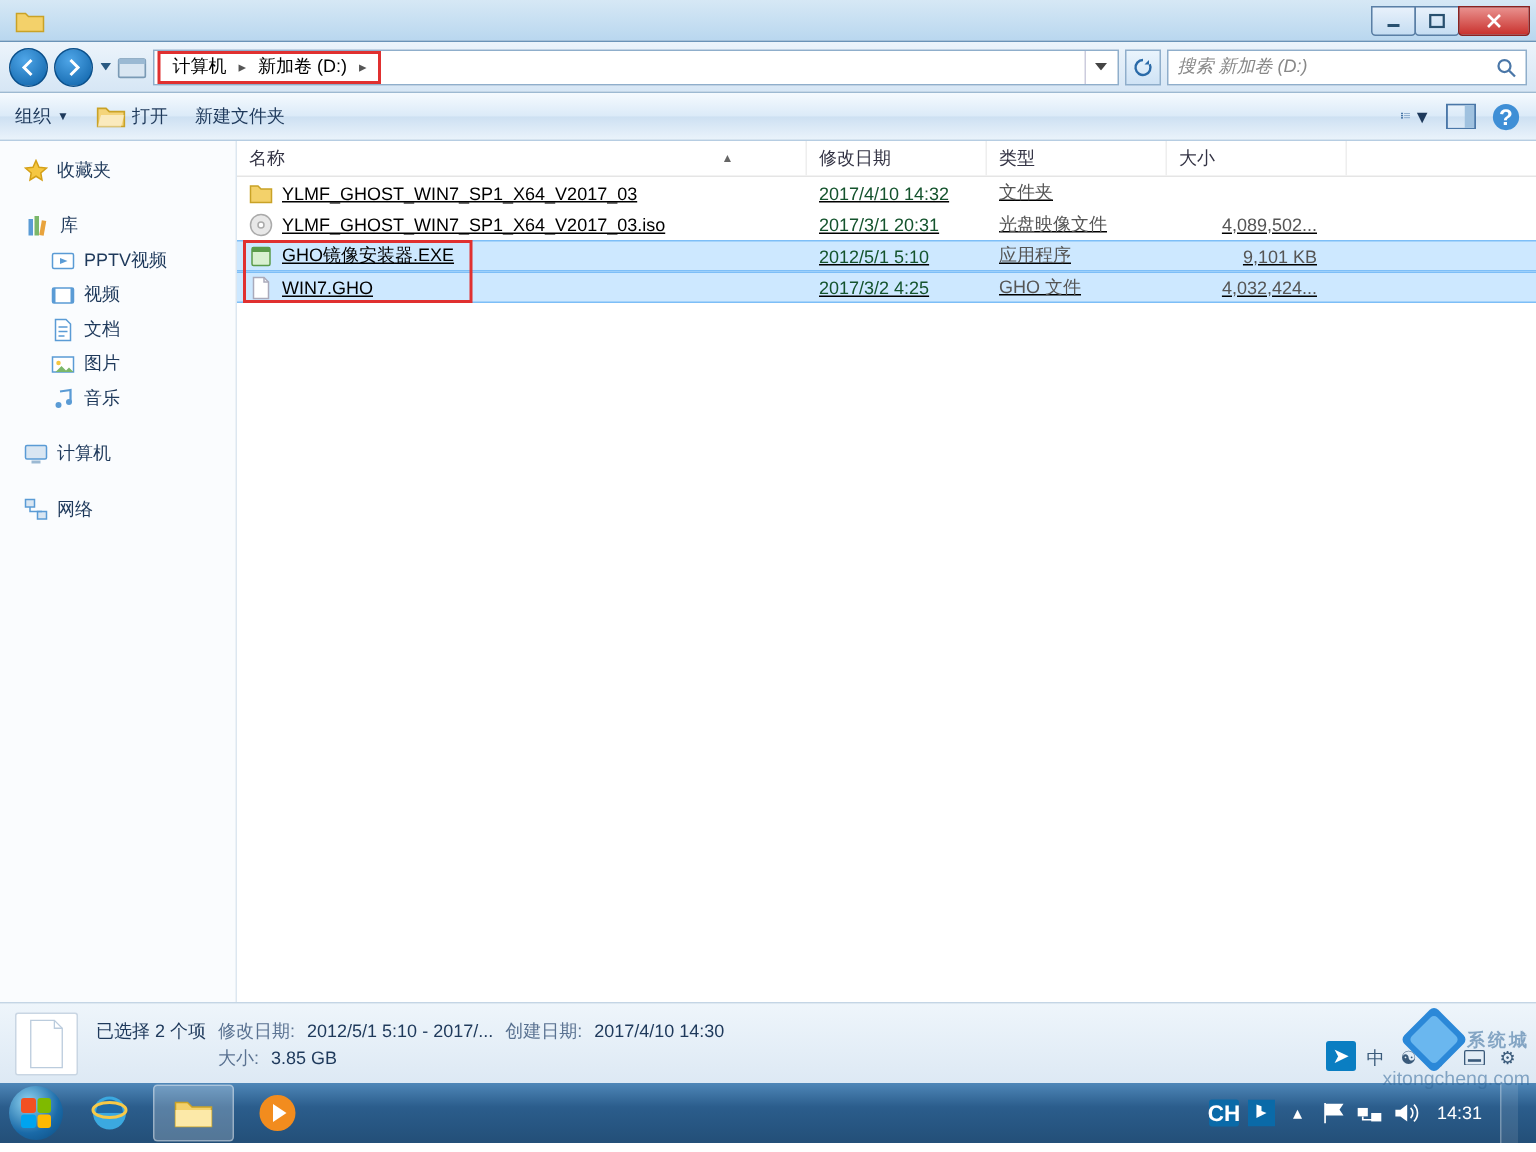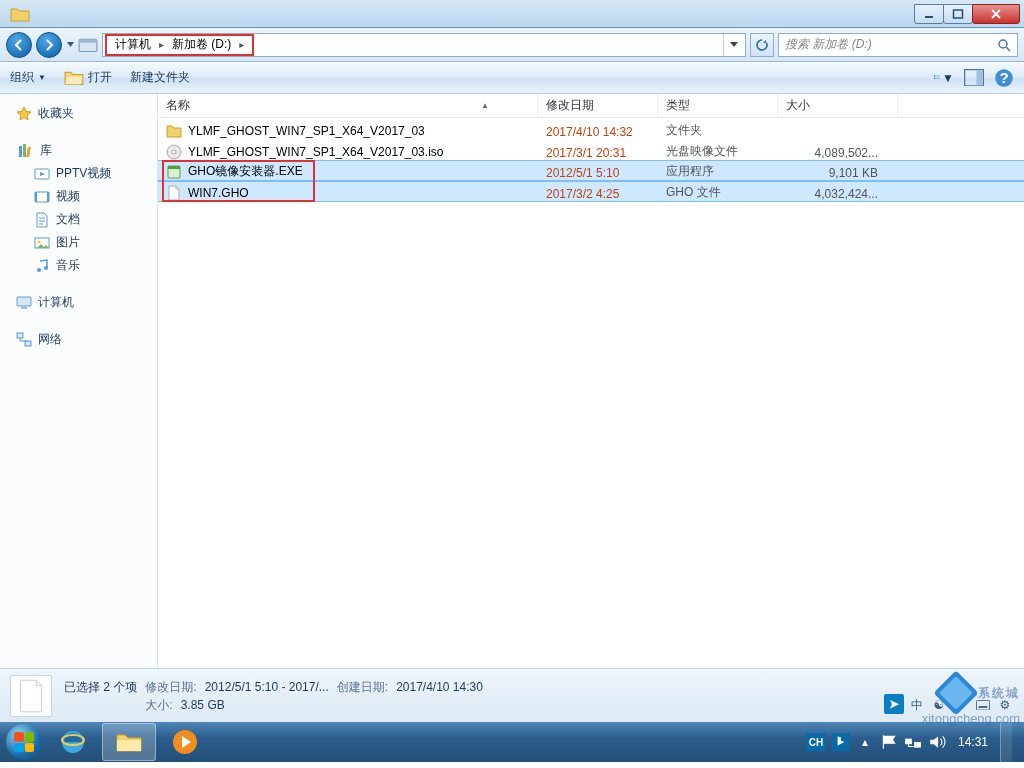--- a/index.html
+++ b/index.html
@@ -46,25 +46,25 @@
 
 
 .filelist { flex: 1; background: #fff; }
 .fl-header { display: flex; height: 24px; border-bottom: 1px solid #e5e5e5; align-items: center; color: #334; }
 .fl-col { padding: 0 8px; border-right: 1px solid #eee; height: 100%; display: flex; align-items: center; }
 .fl-col.name { width: 380px; gap: 31px; }
 .fl-col.date { width: 120px; }
 .fl-col.type { width: 120px; }
 .fl-col.size { width: 120px; justify-content: flex-start; }
 .fl-col .sort-arrow { margin-left: auto; margin-right: 40px; font-size: 8px; color: #666; }
-.fl-row { display: flex; height: 21px; align-items: flex-end; }
+.fl-row { display: flex; height: 21px; align-items: center; text-decoration: underline; }
 .fl-row.selected { background: #cde8ff; border: 1px solid #7dbef7; border-left: none; border-right: none; }
 .fl-row .cell { padding: 0 8px; display: flex; align-items: center; gap: 6px; }
 .fl-row .cell.name { width: 380px; }
-.fl-row .cell.date { width: 120px; color: #c2410c; }
+.fl-row .cell.date { width: 120px; color: #14532d; }
 .fl-row .cell.type { width: 120px; color: #555; }
 .fl-row .cell.size { width: 120px; color: #555; justify-content: flex-end; padding-right: 20px; }
 .file-icon { width: 16px; height: 16px; display: flex; align-items: center; justify-content: center; }
 .highlight-wrap { position: relative; }
 .red-box { position: absolute; border: 2px solid #e03030; pointer-events: none; }
 
 
 .statusbar { height: 54px; background: linear-gradient(to bottom, #eef5fb, #dde9f4); border-top: 1px solid #c4d5e5; display: flex; align-items: center; padding: 4px 10px; gap: 12px; color: #1e395b; }
 .status-icon { width: 42px; height: 42px; background: #fff; border: 1px solid #c9d6e3; border-radius: 2px; display: flex; align-items: center; justify-content: center; }
 .status-text .line { display: flex; gap: 8px; line-height: 18px; }
@@ -444,21 +444,21 @@
         <rect x="2" y="10" width="24" height="11" fill="#fce9a8"></rect>
       </svg>
     </div>
   <div class="tb-pin">
       <svg viewBox="0 0 28 28">
         <circle cx="14" cy="14" r="12" fill="#f28c1e"></circle>
         <path d="M11 8l9 6-9 6z" fill="#fff"></path>
       </svg>
     </div>
   <div class="tb-tray">
-    <div class="item" style="background:#0a6aa8;color:#fff;font-size:10px;font-weight:bold;border-radius:2px;width:20px">CH</div>
+    <div class="item" style="background:#0a6aa8;color:#fff;font-size:15px;font-weight:bold;border-radius:2px;width:20px">CH</div>
     <div class="item">
         <svg viewBox="0 0 16 16">
           <rect width="16" height="16" fill="#0a6aa8"></rect>
           <path d="M5 3v8l6-3-3-1.2V4z" fill="#fff"></path>
         </svg>
       </div>
     <div class="item" style="color:#fff">▴</div>
     <div class="item">
         <svg viewBox="0 0 16 16">
           <path d="M3 2v12M3 3h10l-2 3 2 3H3" fill="#fff" stroke="#fff"></path>

